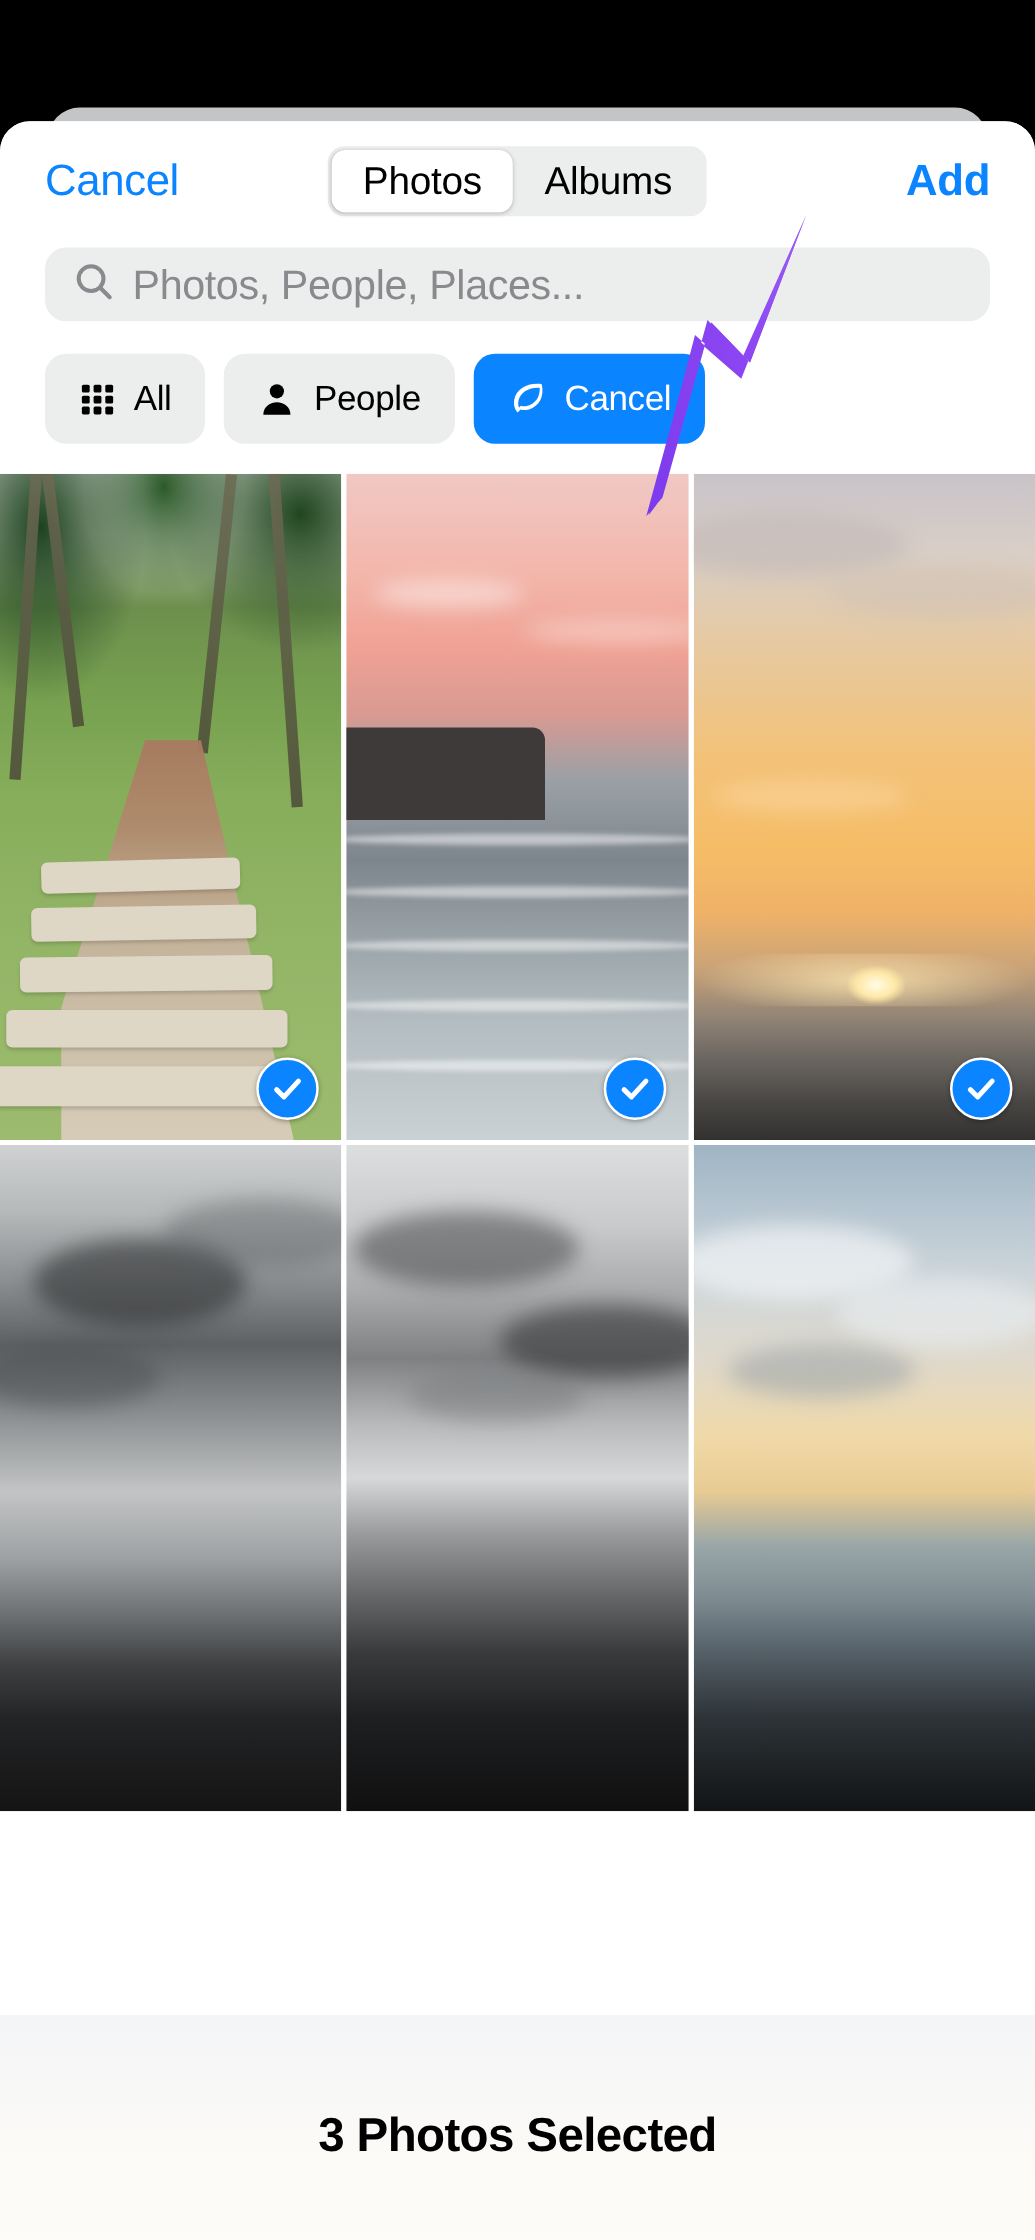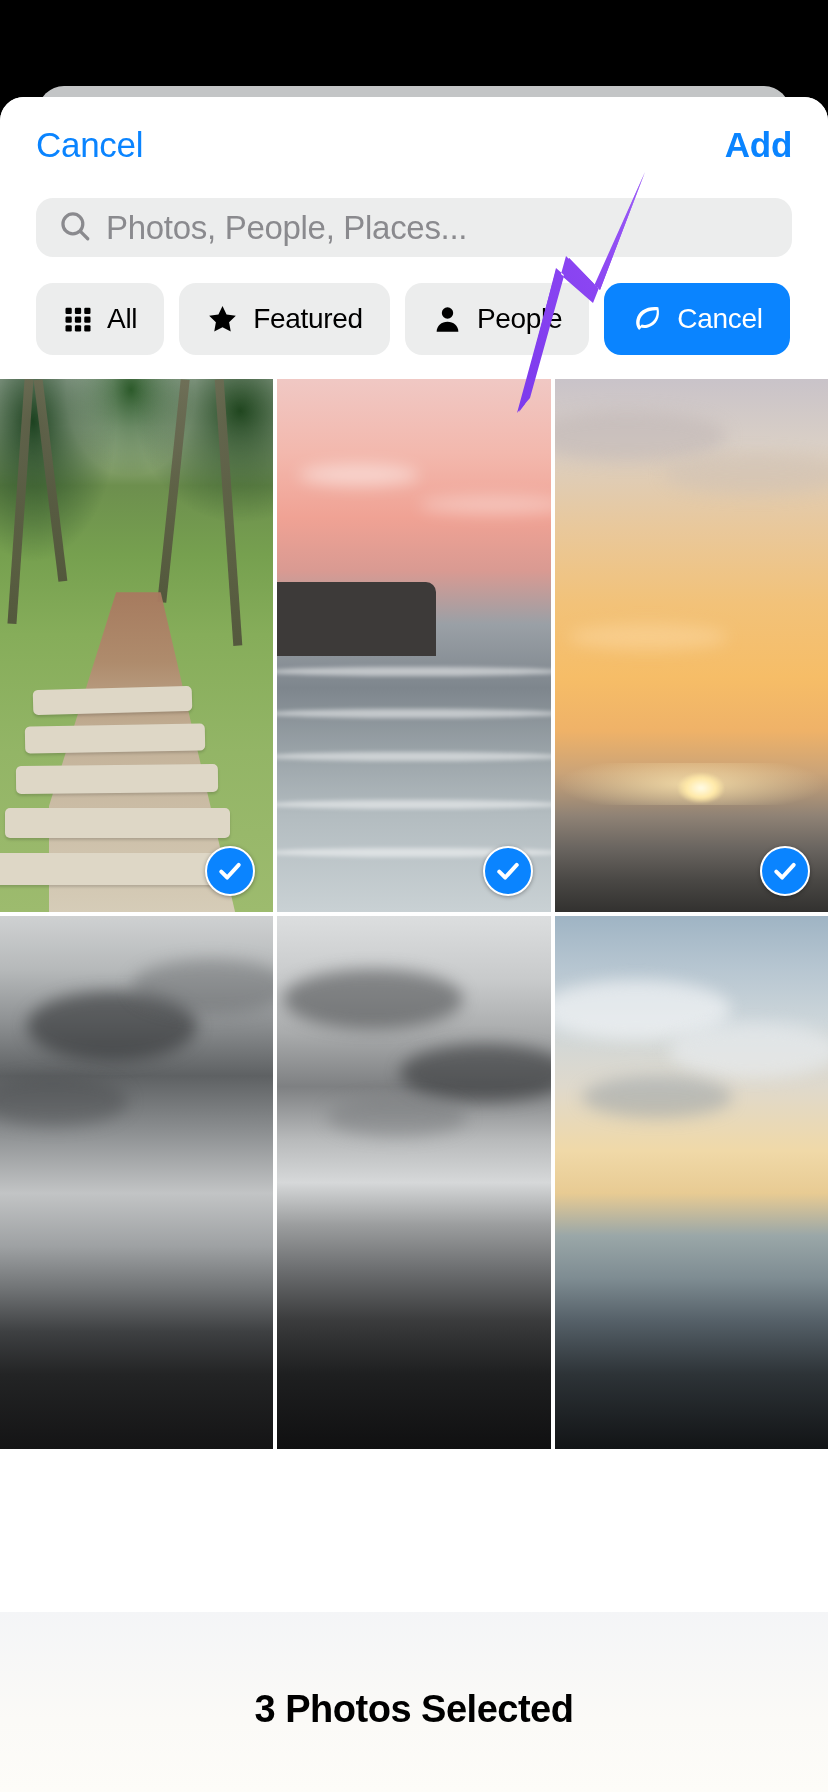--- a/index.html
+++ b/index.html
@@ -180,20 +180,24 @@
 </head>
 <body>
 
 <div id="back-sheet"></div>
 
 <div id="sheet">
 
   <div id="navbar">
     <button class="nav-action" id="cancel-button">Cancel</button>
 
+    <div id="segmented">
+      <button class="seg active">Photos</button>
+      <button class="seg">Albums</button>
+    </div>
 
     <button class="nav-action" id="add-button">Add</button>
   </div>
 
   <div id="search-wrap">
     <div id="search-field">
       <span>
         <svg width="34" height="34" viewBox="0 0 24 24" fill="none" stroke="#8a8a8e" stroke-width="2.3" stroke-linecap="round">
           <circle cx="10.5" cy="10.5" r="7"></circle>
           <line x1="15.8" y1="15.8" x2="21" y2="21"></line>
@@ -215,28 +219,20 @@
           <rect x="9.5" y="10" width="5" height="5" rx="1"></rect>
           <rect x="17" y="10" width="5" height="5" rx="1"></rect>
           <rect x="2" y="17" width="5" height="5" rx="1"></rect>
           <rect x="9.5" y="17" width="5" height="5" rx="1"></rect>
           <rect x="17" y="17" width="5" height="5" rx="1"></rect>
         </svg>
       </span>
       <span>All</span>
     </button>
 
-    <button class="chip">
-      <span>
-        <svg width="33" height="33" viewBox="0 0 24 24" fill="#000">
-          <path d="M12 2.2l2.95 6.2 6.75.9-4.9 4.7 1.2 6.8L12 17.6 5.99 20.8l1.2-6.8-4.9-4.7 6.75-.9z"></path>
-        </svg>
-      </span>
-      <span>Featured</span>
-    </button>
 
     <button class="chip">
       <span>
         <svg width="31" height="31" viewBox="0 0 24 24" fill="#000">
           <circle cx="12" cy="7" r="4.4"></circle>
           <path d="M3.6 21.5c0-4.6 3.8-7.7 8.4-7.7s8.4 3.1 8.4 7.7z"></path>
         </svg>
       </span>
       <span>People</span>
     </button>

